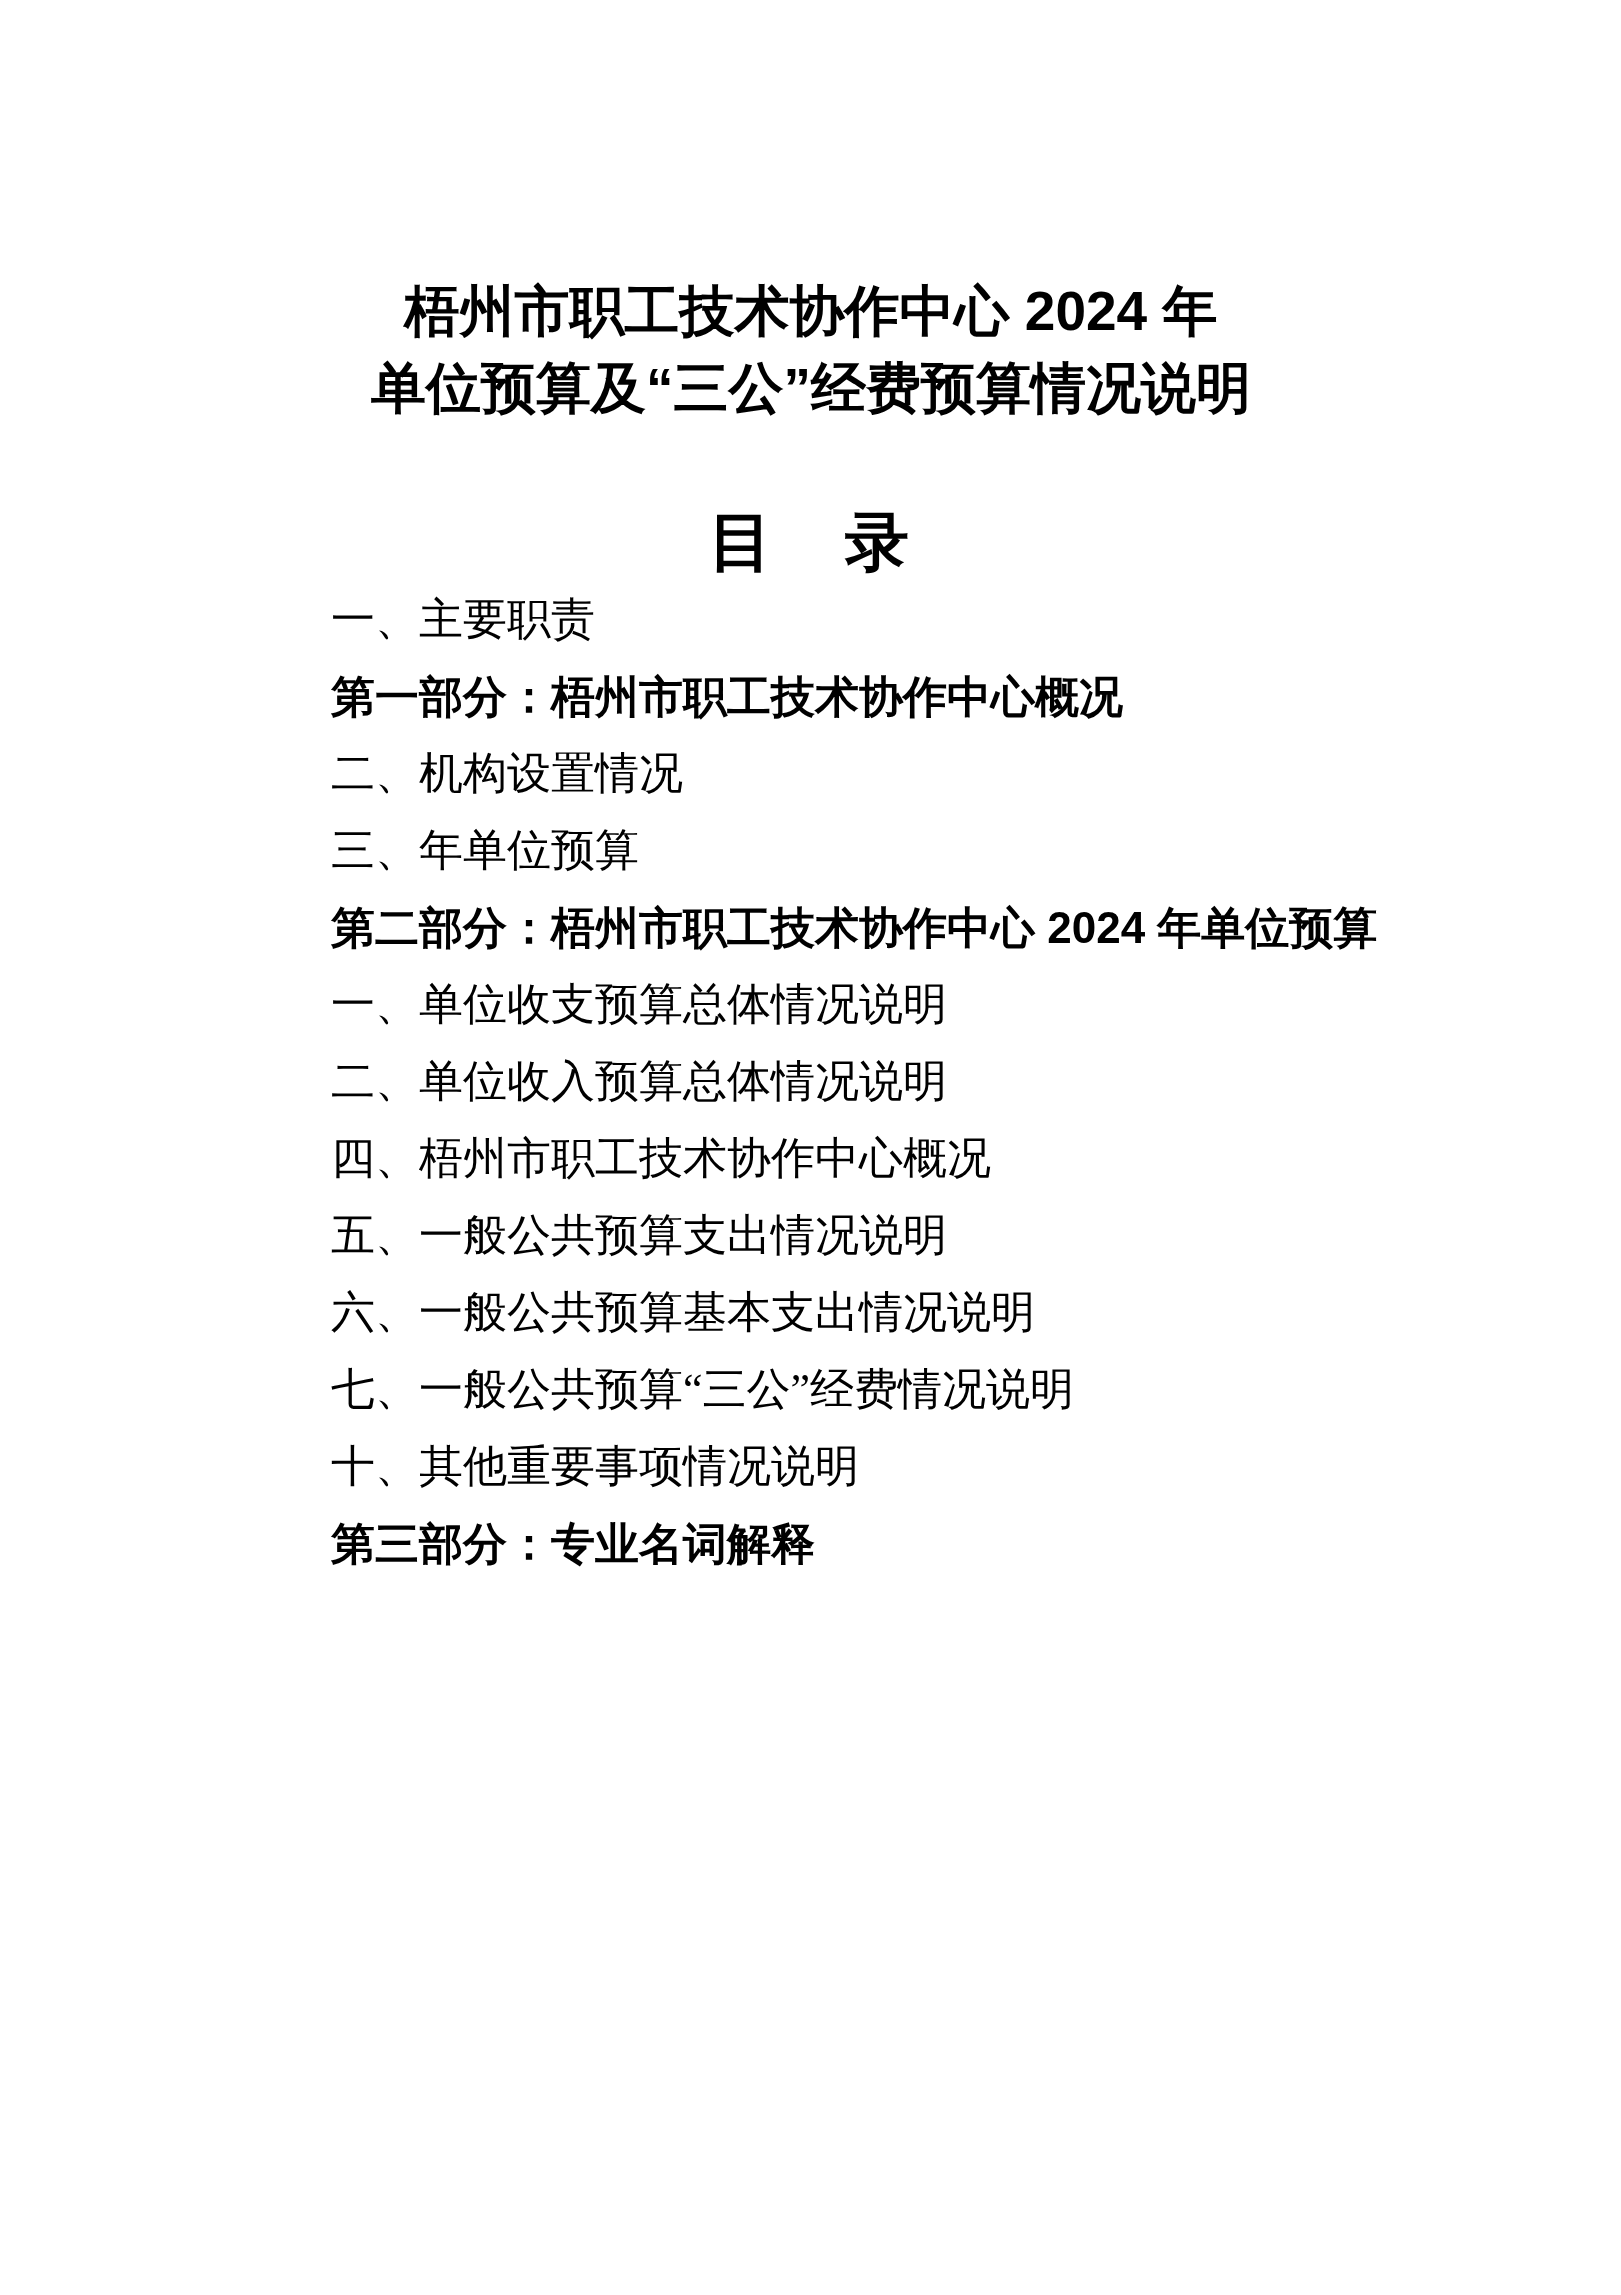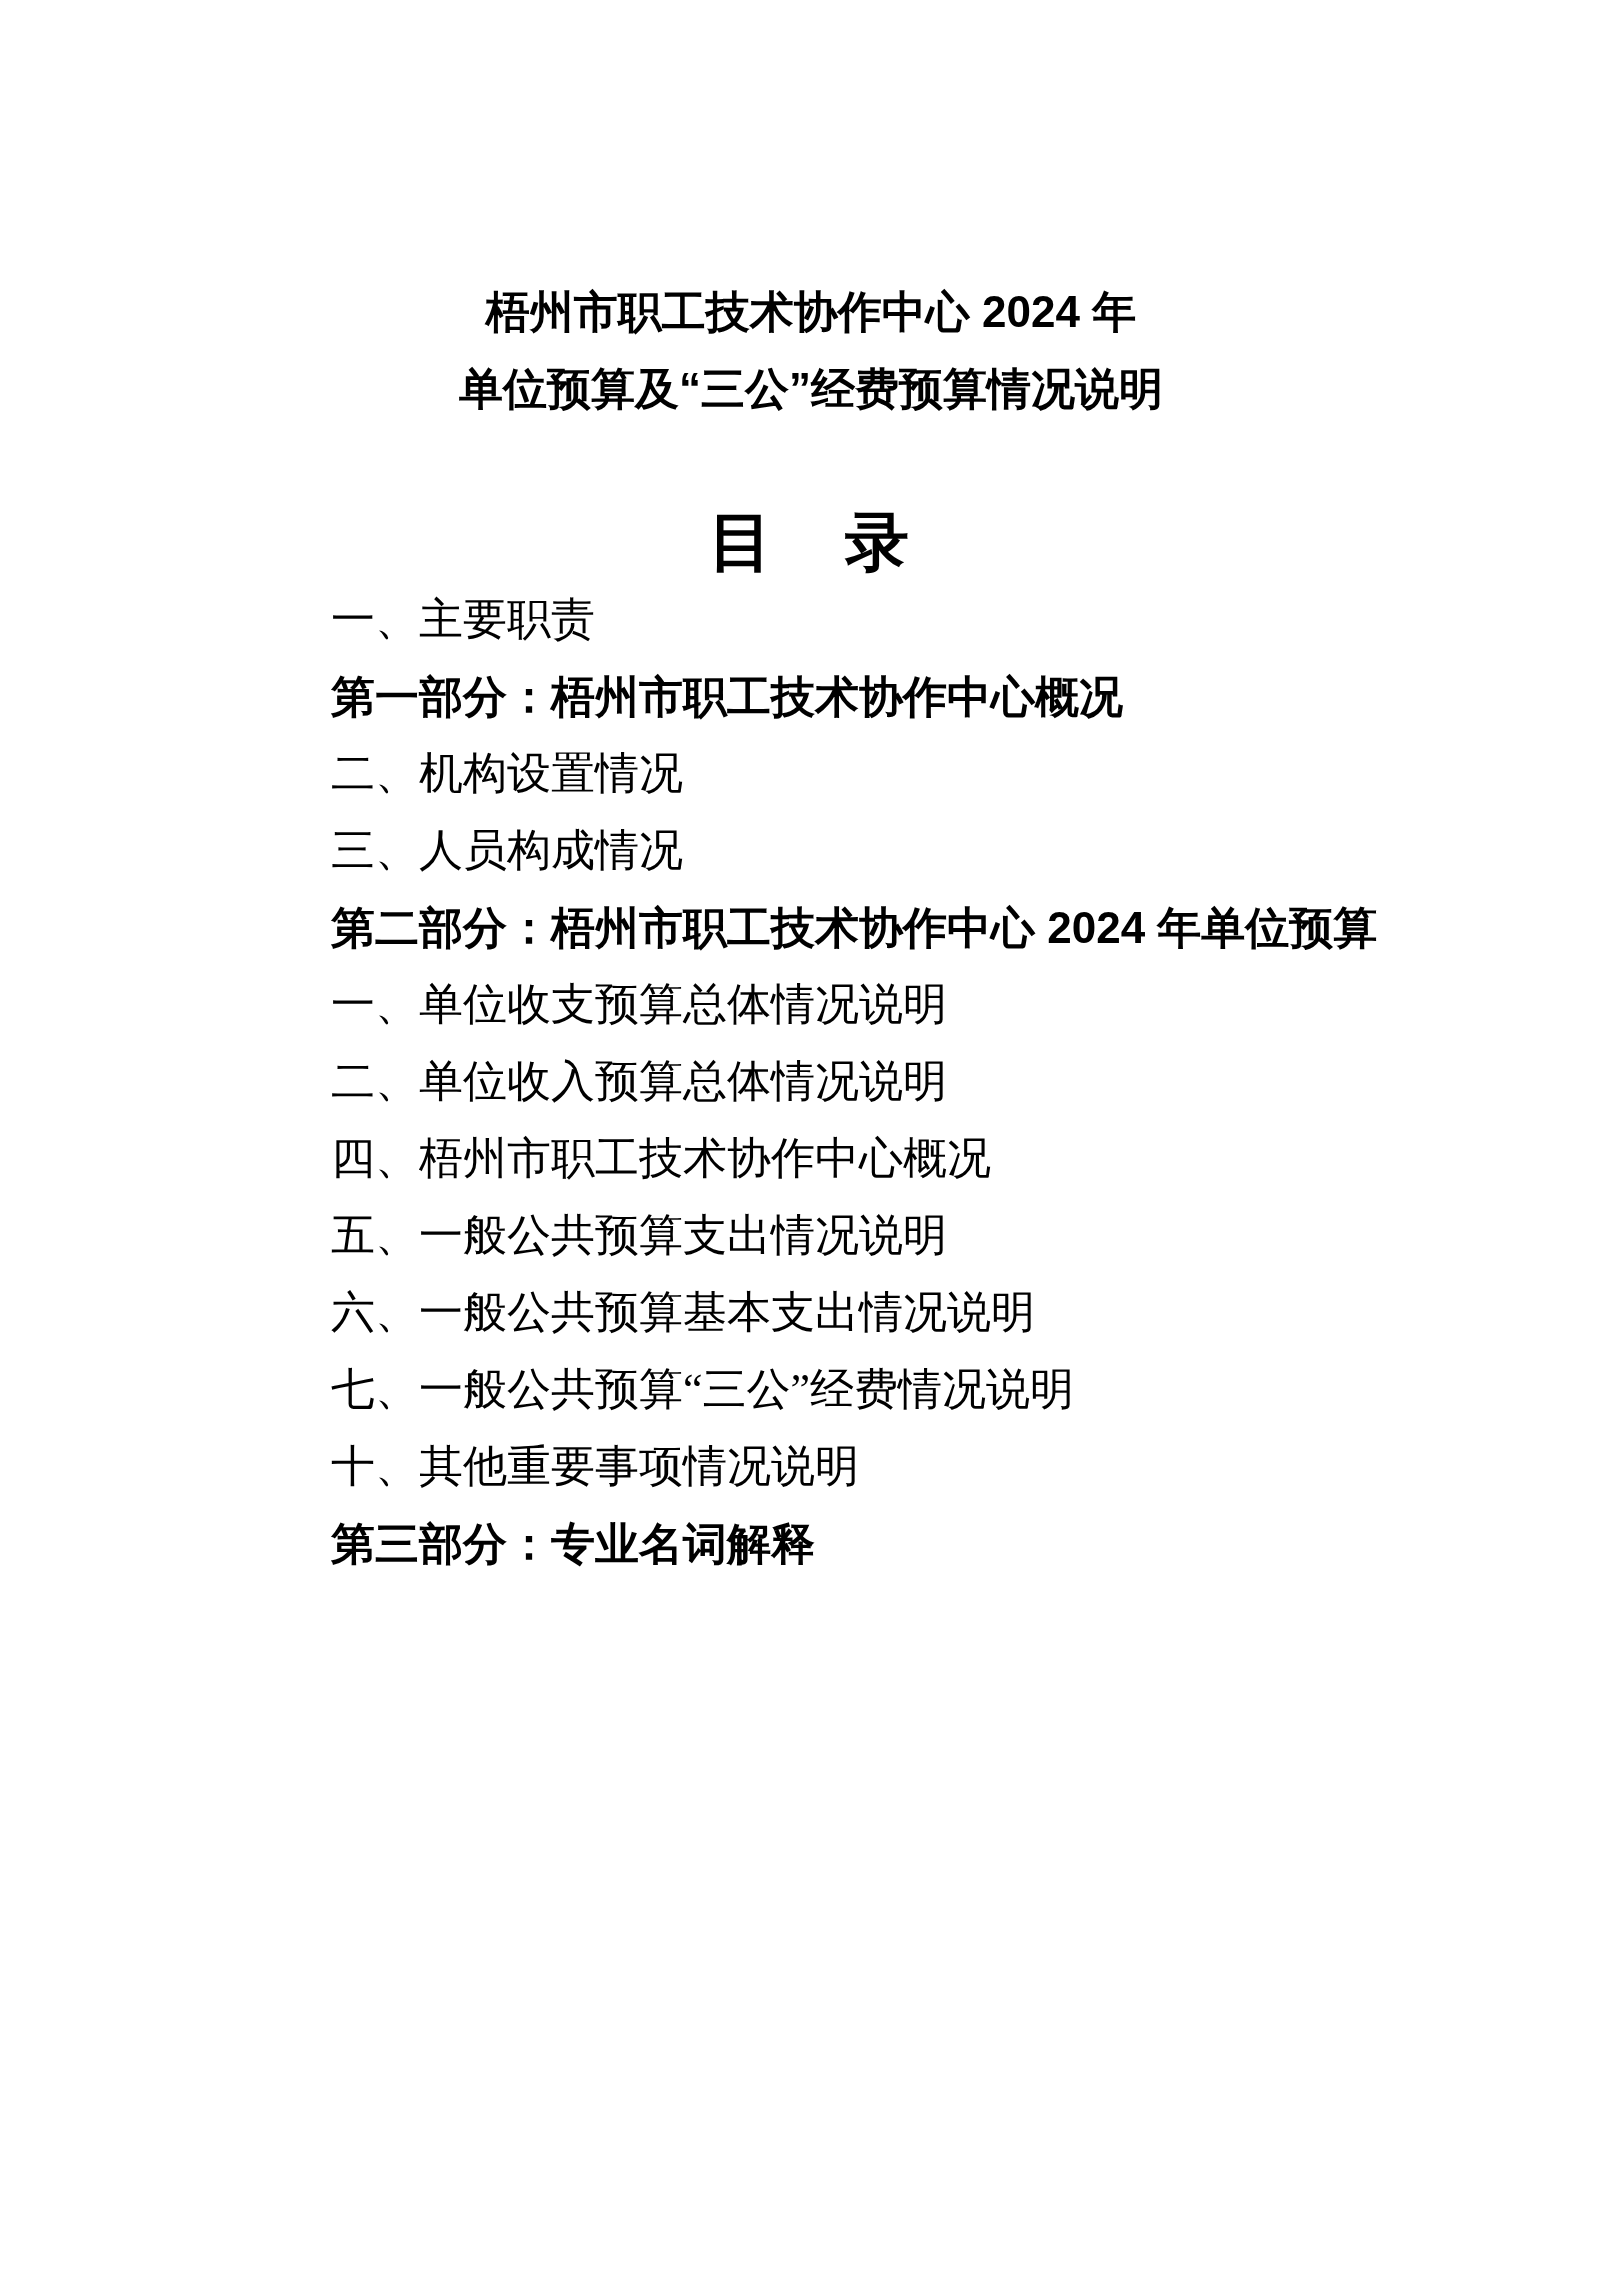--- a/index.html
+++ b/index.html
@@ -25,21 +25,21 @@
   }
   .center { text-align: center; }
   .hei {
     font-family: "Liberation Sans", "DejaVu Sans", sans-serif;
     font-weight: bold;
   }
   .fang {
     font-family: "Liberation Serif", "DejaVu Serif", serif;
     font-weight: normal;
   }
-  .title { font-size: 44px; }
+  .title { font-size: 55px; }
   .toc-head {
     font-size: 64px;
     letter-spacing: 4.2px;
   }
   .indent { padding-left: 88px; }
 </style>
 </head>
 <body>
 
 <div class="page">
@@ -51,21 +51,21 @@
   <div class="line"></div>
 
   <div class="line center hei toc-head">目　录</div>
 
   <div class="line fang indent">一、主要职责</div>
 
   <div class="line hei indent">第一部分：梧州市职工技术协作中心概况</div>
 
   <div class="line fang indent">二、机构设置情况</div>
 
-  <div class="line fang indent">三、人员构成情况</div>
+  <div class="line fang indent">三、年单位预算</div>
 
   <div class="line hei indent">第二部分：梧州市职工技术协作中心 2024 年单位预算</div>
 
 
   <div class="line fang indent">一、单位收支预算总体情况说明</div>
 
   <div class="line fang indent">二、单位收入预算总体情况说明</div>
 
 
   <div class="line fang indent">四、梧州市职工技术协作中心概况</div>

